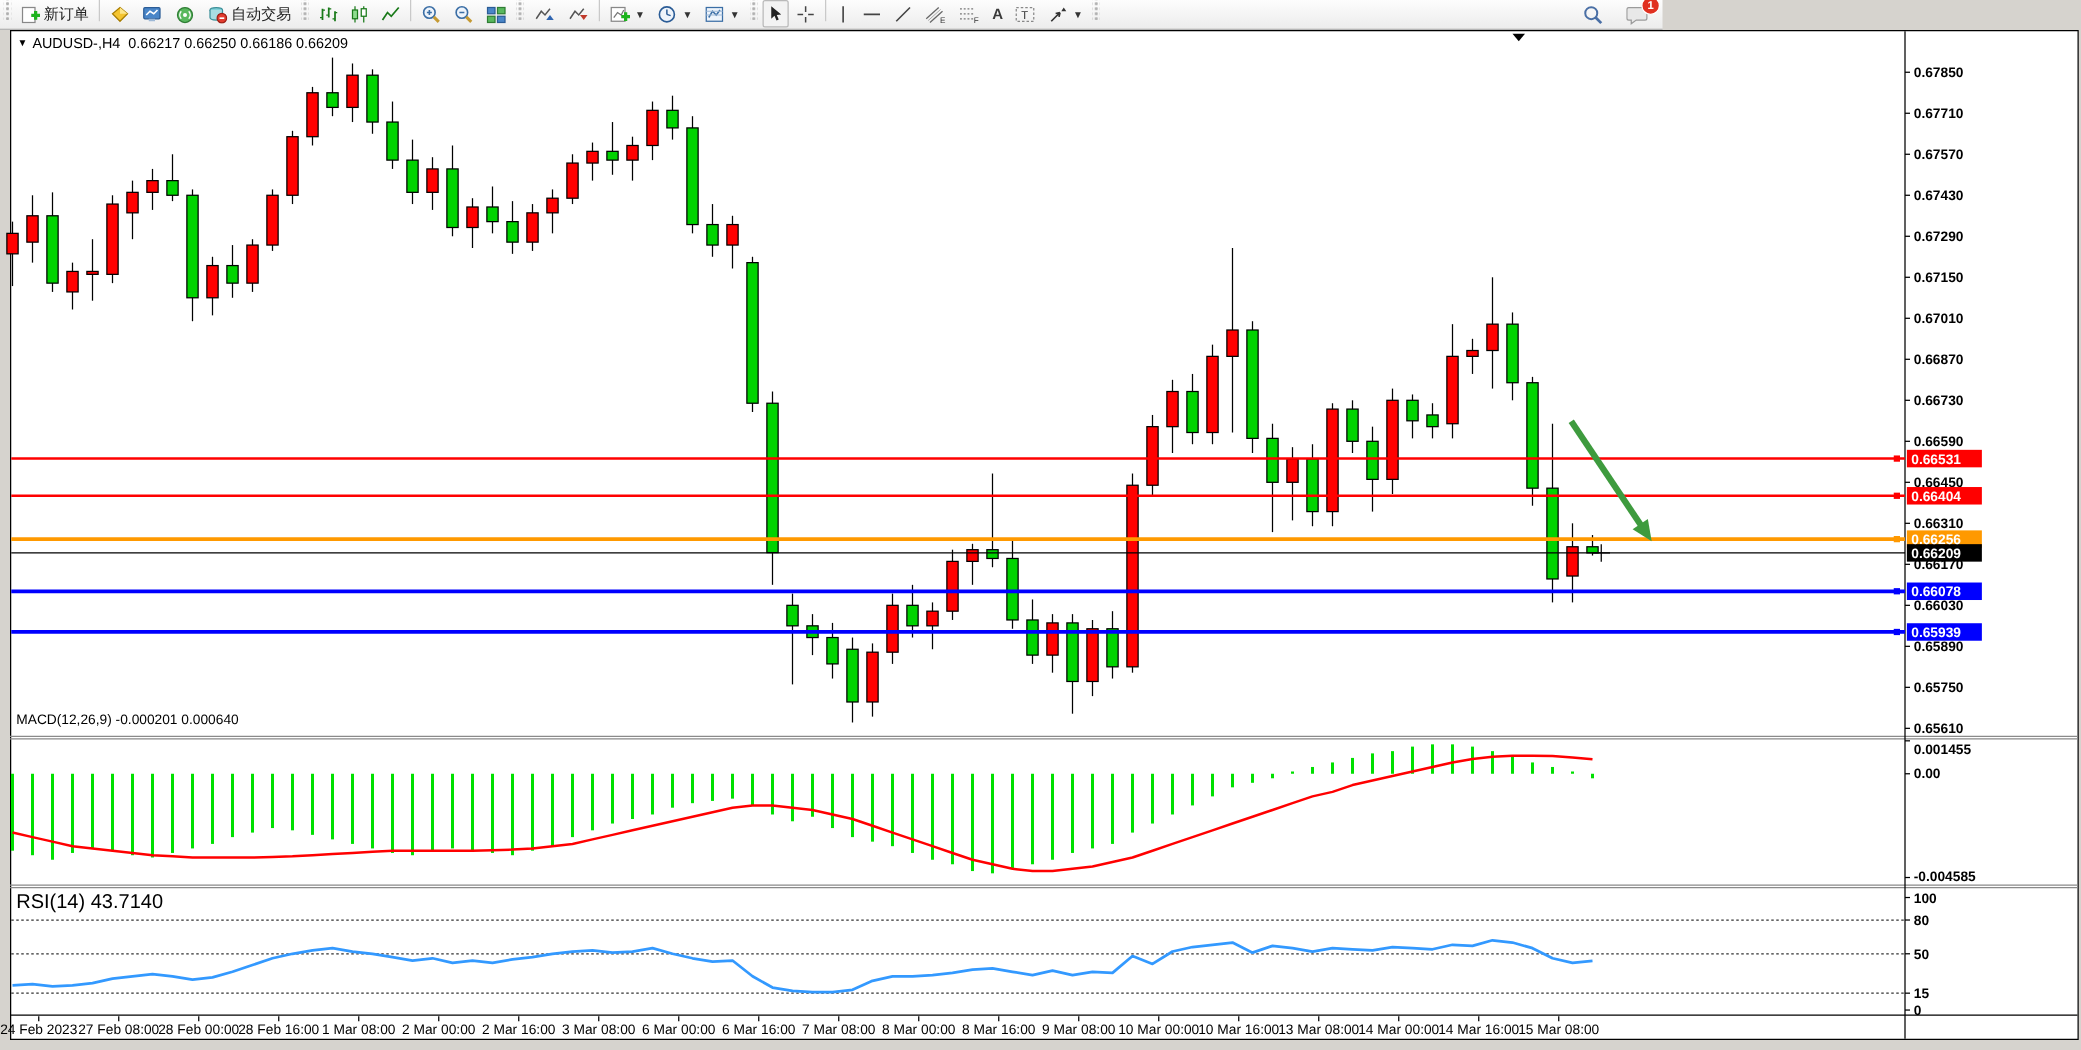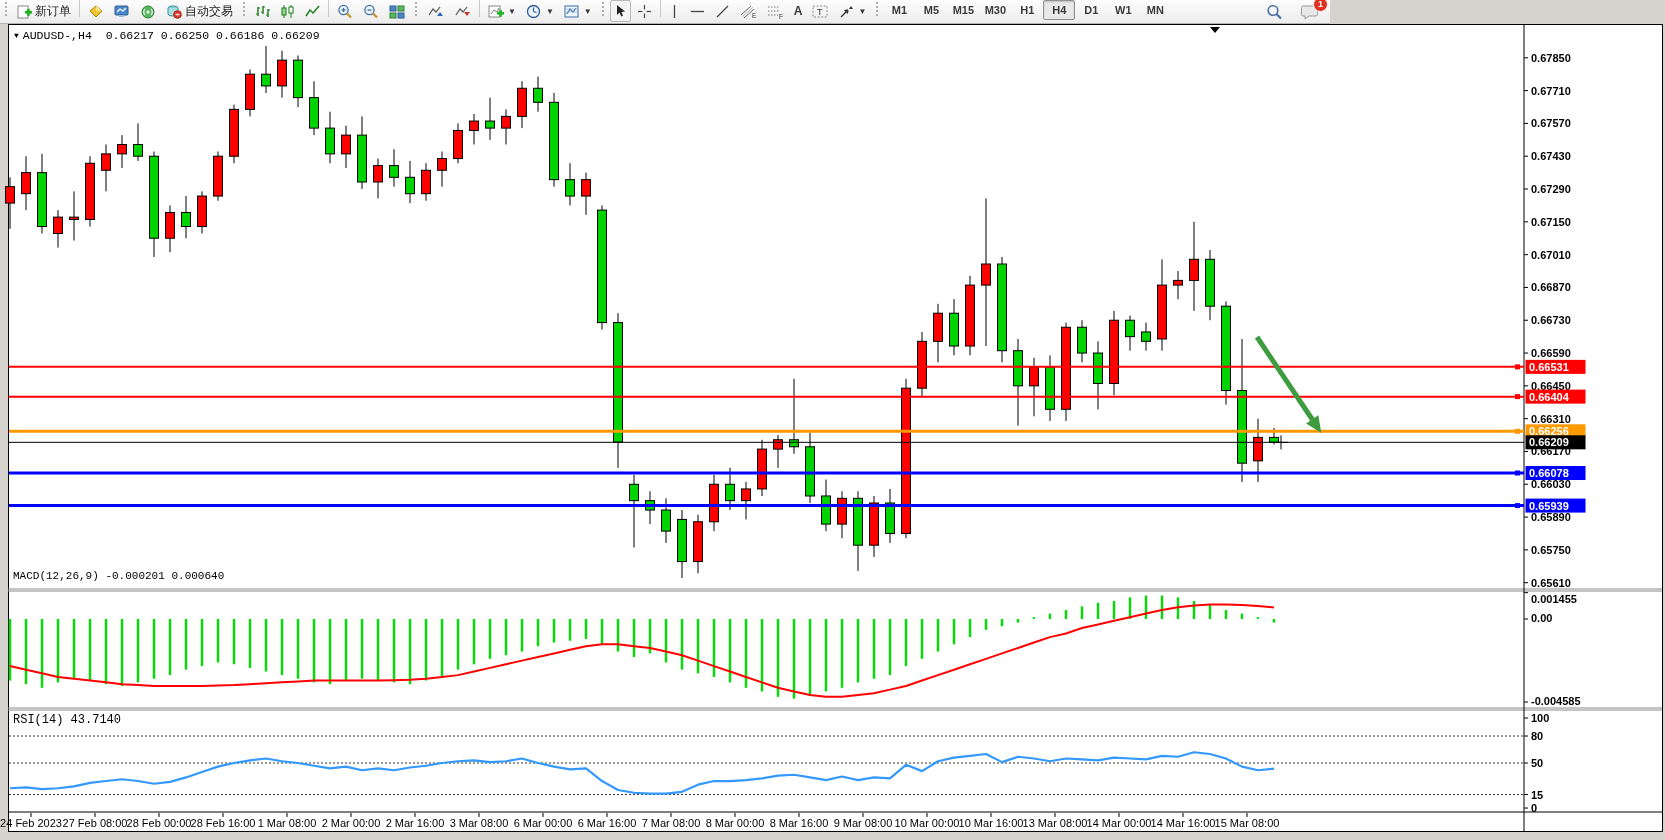--- a/index.html
+++ b/index.html
@@ -22,21 +22,21 @@
   .tb-right{position:absolute;right:6px;top:0;height:24px;display:flex;align-items:center;gap:8px;}
   .badge{position:absolute;right:-6px;top:-5px;min-width:13px;height:13px;border-radius:50%;
     background:#e03020;color:#fff;font-size:9px;font-weight:700;text-align:center;line-height:13px;
     border:1px solid #fff;}
   .bubble-wrap{position:relative;}
   
   .chart-window{position:absolute;left:8px;top:24px;width:1655px;height:808px;background:#fff;
     border:1px solid #000;box-sizing:border-box;z-index:1;}
   .bottom-strip{position:absolute;left:0;top:832px;width:1665px;height:8px;background:#d6d3ce;z-index:2;}
   svg.plot{position:absolute;left:0;top:0;width:1665px;height:840px;z-index:10;}
-  .overlay-label{position:absolute;z-index:20;font-size:11.5px;color:#000;white-space:pre;font-family:Liberation Mono, monospace;}
+  .overlay-label{position:absolute;z-index:20;font-size:11.5px;color:#000;white-space:pre;}
   #chart-title{left:14px;top:29px;}
   #macd-label{left:13px;top:570px;}
   #rsi-label{left:13px;top:713px;}
   .tri{display:inline-block;font-size:8px;vertical-align:1px;margin-right:4px;color:#000;}
 </style>
 </head>
 <body>
 
 <div class="toolbar">
   <div class="grip"></div>
@@ -284,31 +284,20 @@
   <div class="tb-btn">
     <span>
       <svg width="15" height="15">
           <path d="M2,13 L9,6 M9,6 L5.5,6.8 M9,6 L8.2,9.5" stroke="#333" stroke-width="1.4" fill="none"></path>
           <path d="M12,2 l2,3 h-4 z" fill="#333"></path>
         </svg>
     </span>
       <span class="caret">▼</span>
   </div>
   <div class="grip"></div>
-  <div id="tf-bar" style="display:flex">
-      <div class="tf">M1</div>
-      <div class="tf">M5</div>
-      <div class="tf">M15</div>
-      <div class="tf">M30</div>
-      <div class="tf">H1</div>
-      <div class="tf active">H4</div>
-      <div class="tf">D1</div>
-      <div class="tf">W1</div>
-      <div class="tf">MN</div>
-    </div>
   <div class="tb-right">
     <div class="tb-btn">
       <span>
         <svg width="17" height="16">
             <circle cx="7" cy="6.5" r="4.8" fill="none" stroke="#4a6fa5" stroke-width="1.6"></circle>
             <line x1="10.5" y1="10" x2="15" y2="14.5" stroke="#4a6fa5" stroke-width="2.2"></line>
           </svg>
       </span>
     </div>
     <div class="tb-btn bubble-wrap">
@@ -707,14 +696,14 @@
     <text x="863" y="827" fill="#000000" font-family="&quot;Liberation Sans&quot;,sans-serif" font-size="11" text-anchor="middle">9 Mar 08:00</text>
     <text x="927" y="827" fill="#000000" font-family="&quot;Liberation Sans&quot;,sans-serif" font-size="11" text-anchor="middle">10 Mar 00:00</text>
     <text x="991" y="827" fill="#000000" font-family="&quot;Liberation Sans&quot;,sans-serif" font-size="11" text-anchor="middle">10 Mar 16:00</text>
     <text x="1055" y="827" fill="#000000" font-family="&quot;Liberation Sans&quot;,sans-serif" font-size="11" text-anchor="middle">13 Mar 08:00</text>
     <text x="1119" y="827" fill="#000000" font-family="&quot;Liberation Sans&quot;,sans-serif" font-size="11" text-anchor="middle">14 Mar 00:00</text>
     <text x="1183" y="827" fill="#000000" font-family="&quot;Liberation Sans&quot;,sans-serif" font-size="11" text-anchor="middle">14 Mar 16:00</text>
     <text x="1247" y="827" fill="#000000" font-family="&quot;Liberation Sans&quot;,sans-serif" font-size="11" text-anchor="middle">15 Mar 08:00</text>
   </svg>
 <div class="overlay-label" id="chart-title"><span class="tri">▼</span><span>AUDUSD-,H4  0.66217 0.66250 0.66186 0.66209</span></div>
 <div class="overlay-label" id="macd-label" style="font-size:11px">MACD(12,26,9) -0.000201 0.000640</div>
-<div class="overlay-label" id="rsi-label" style="font-size:12px">RSI(14) 43.7140</div>
+<div class="overlay-label" id="rsi-label" style="font-size:16px">RSI(14) 43.7140</div>
 <div class="bottom-strip"></div>
 
 </body></html>

